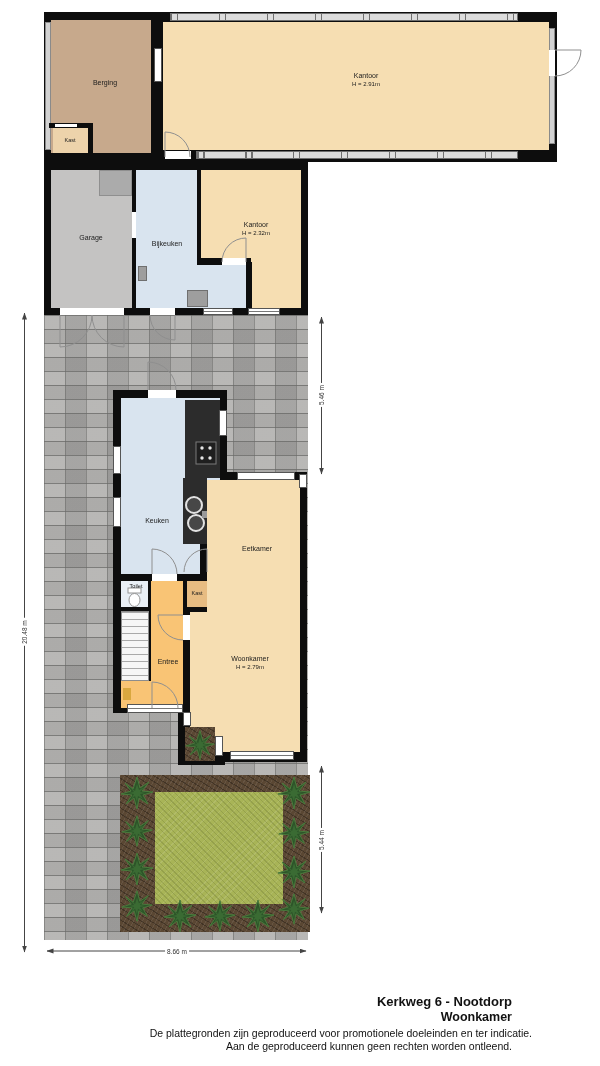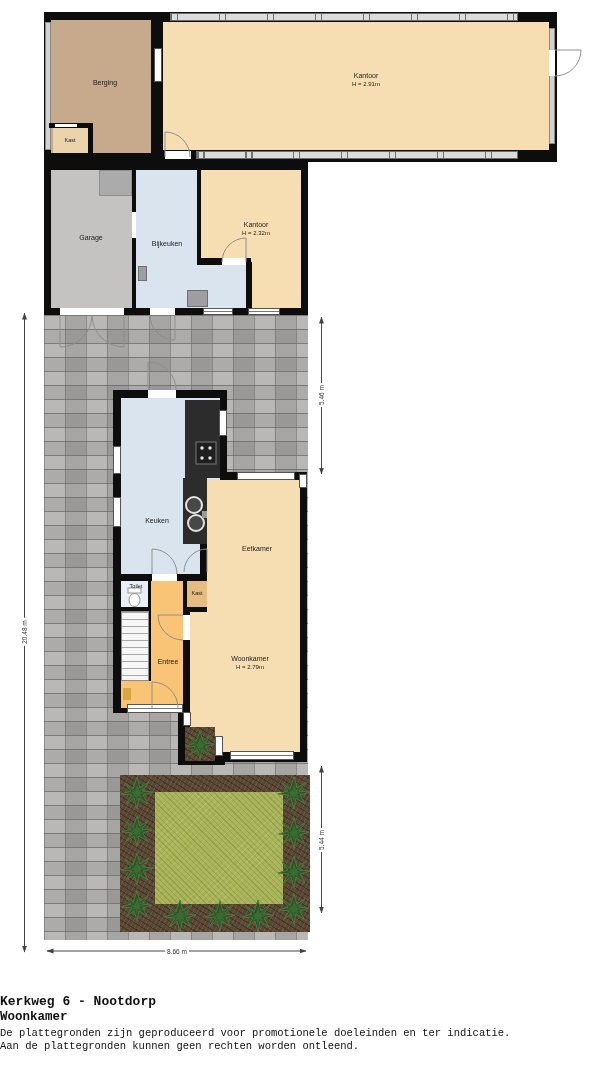--- a/index.html
+++ b/index.html
@@ -34,21 +34,21 @@
     border:1px solid #8d8d8d;box-sizing:border-box;}
   .counter{position:absolute;background:#2c2c2c;}
   .appliance{position:absolute;background:#9e9e9e;border:1px solid #6f6f6f;box-sizing:border-box;}
   .bench{position:absolute;background:#ababab;border:1px solid #8f8f8f;box-sizing:border-box;}
   .rlabel{position:absolute;transform:translate(-50%,-50%);font-size:7px;line-height:1.25;color:#1c1c1c;text-align:center;white-space:nowrap;}
   .rlabel .h{font-size:6px;}
   .rlabel.small{font-size:5.5px;}
   .dim{position:absolute;font-size:6.5px;color:#333;background:#fff;padding:0 2px;white-space:nowrap;
     transform:translate(-50%,-50%) rotate(-90deg);}
   .dim.horiz{transform:translate(-50%,-50%);}
-  .footer{position:absolute;left:0;width:512px;text-align:left;color:#111;font-family:Liberation Mono, monospace;}
+  .footer{position:absolute;left:0;width:512px;text-align:right;color:#111;}
   .f-title{font-size:13px;font-weight:bold;}
   .f-sub{font-size:12.5px;font-weight:bold;}
   .f-disc{font-size:10.5px;}
   svg.overlay{position:absolute;left:0;top:0;pointer-events:none;}
 </style>
 </head>
 <body>
 
 <div class="plan">
 
@@ -227,16 +227,16 @@
     <div class="h">H = 2.79m</div>
   </div>
 
   <div class="dim" style="left:24px;top:632px;">20.48 m</div>
   <div class="dim" style="left:321px;top:395px;">5.46 m</div>
   <div class="dim" style="left:321px;top:840px;">5.44 m</div>
   <div class="dim horiz" style="left:177px;top:951px;">8.66 m</div>
 
   <div class="footer f-title" style="top:994px;">Kerkweg 6 - Nootdorp</div>
   <div class="footer f-sub" style="top:1010px;">Woonkamer</div>
-  <div class="footer f-disc" style="top:1027px;">De plattegronden zijn geproduceerd voor promotionele doeleinden en ter indicatie.</div>
-  <div class="footer f-disc" style="top:1040px;">Aan de plattegronden kunnen geen rechten worden ontleend.</div>
+  <div class="footer f-disc" style="top:1027px;padding-left:20px;">De plattegronden zijn geproduceerd voor promotionele doeleinden en ter indicatie.</div>
+  <div class="footer f-disc" style="top:1040px;">Aan de geproduceerd kunnen geen rechten worden ontleend.</div>
 
 </div>
 
 </body></html>

